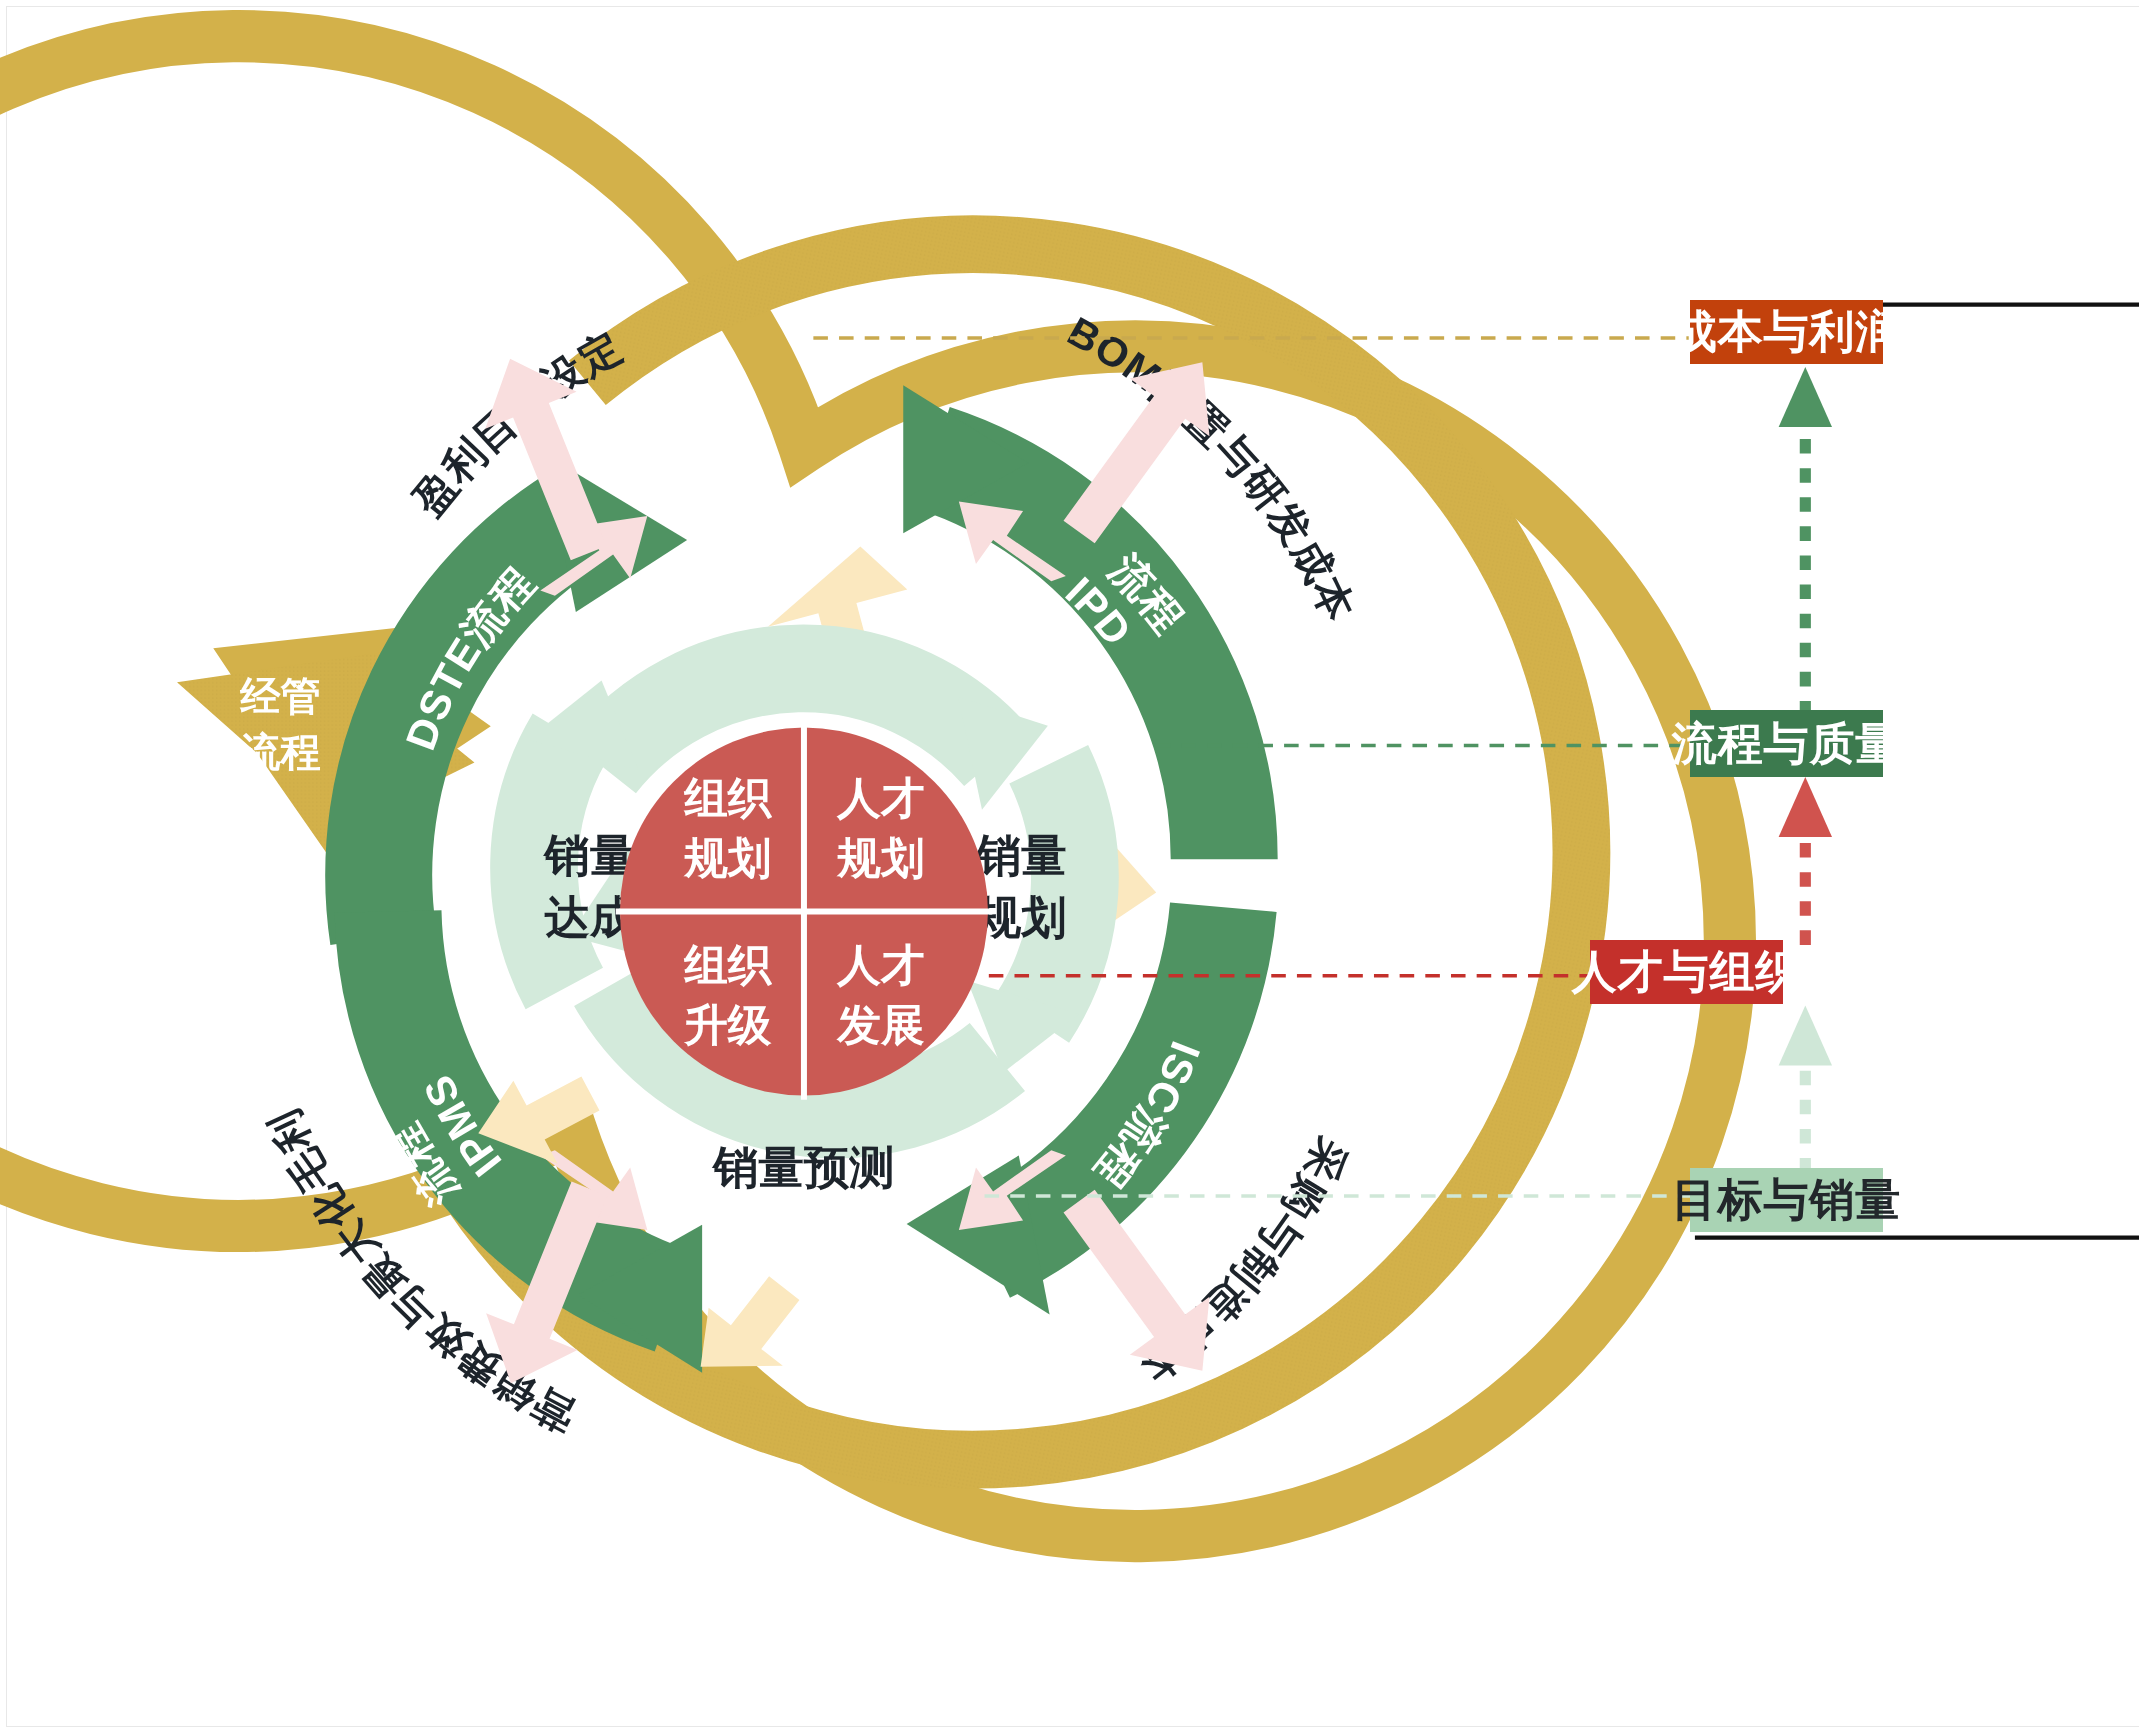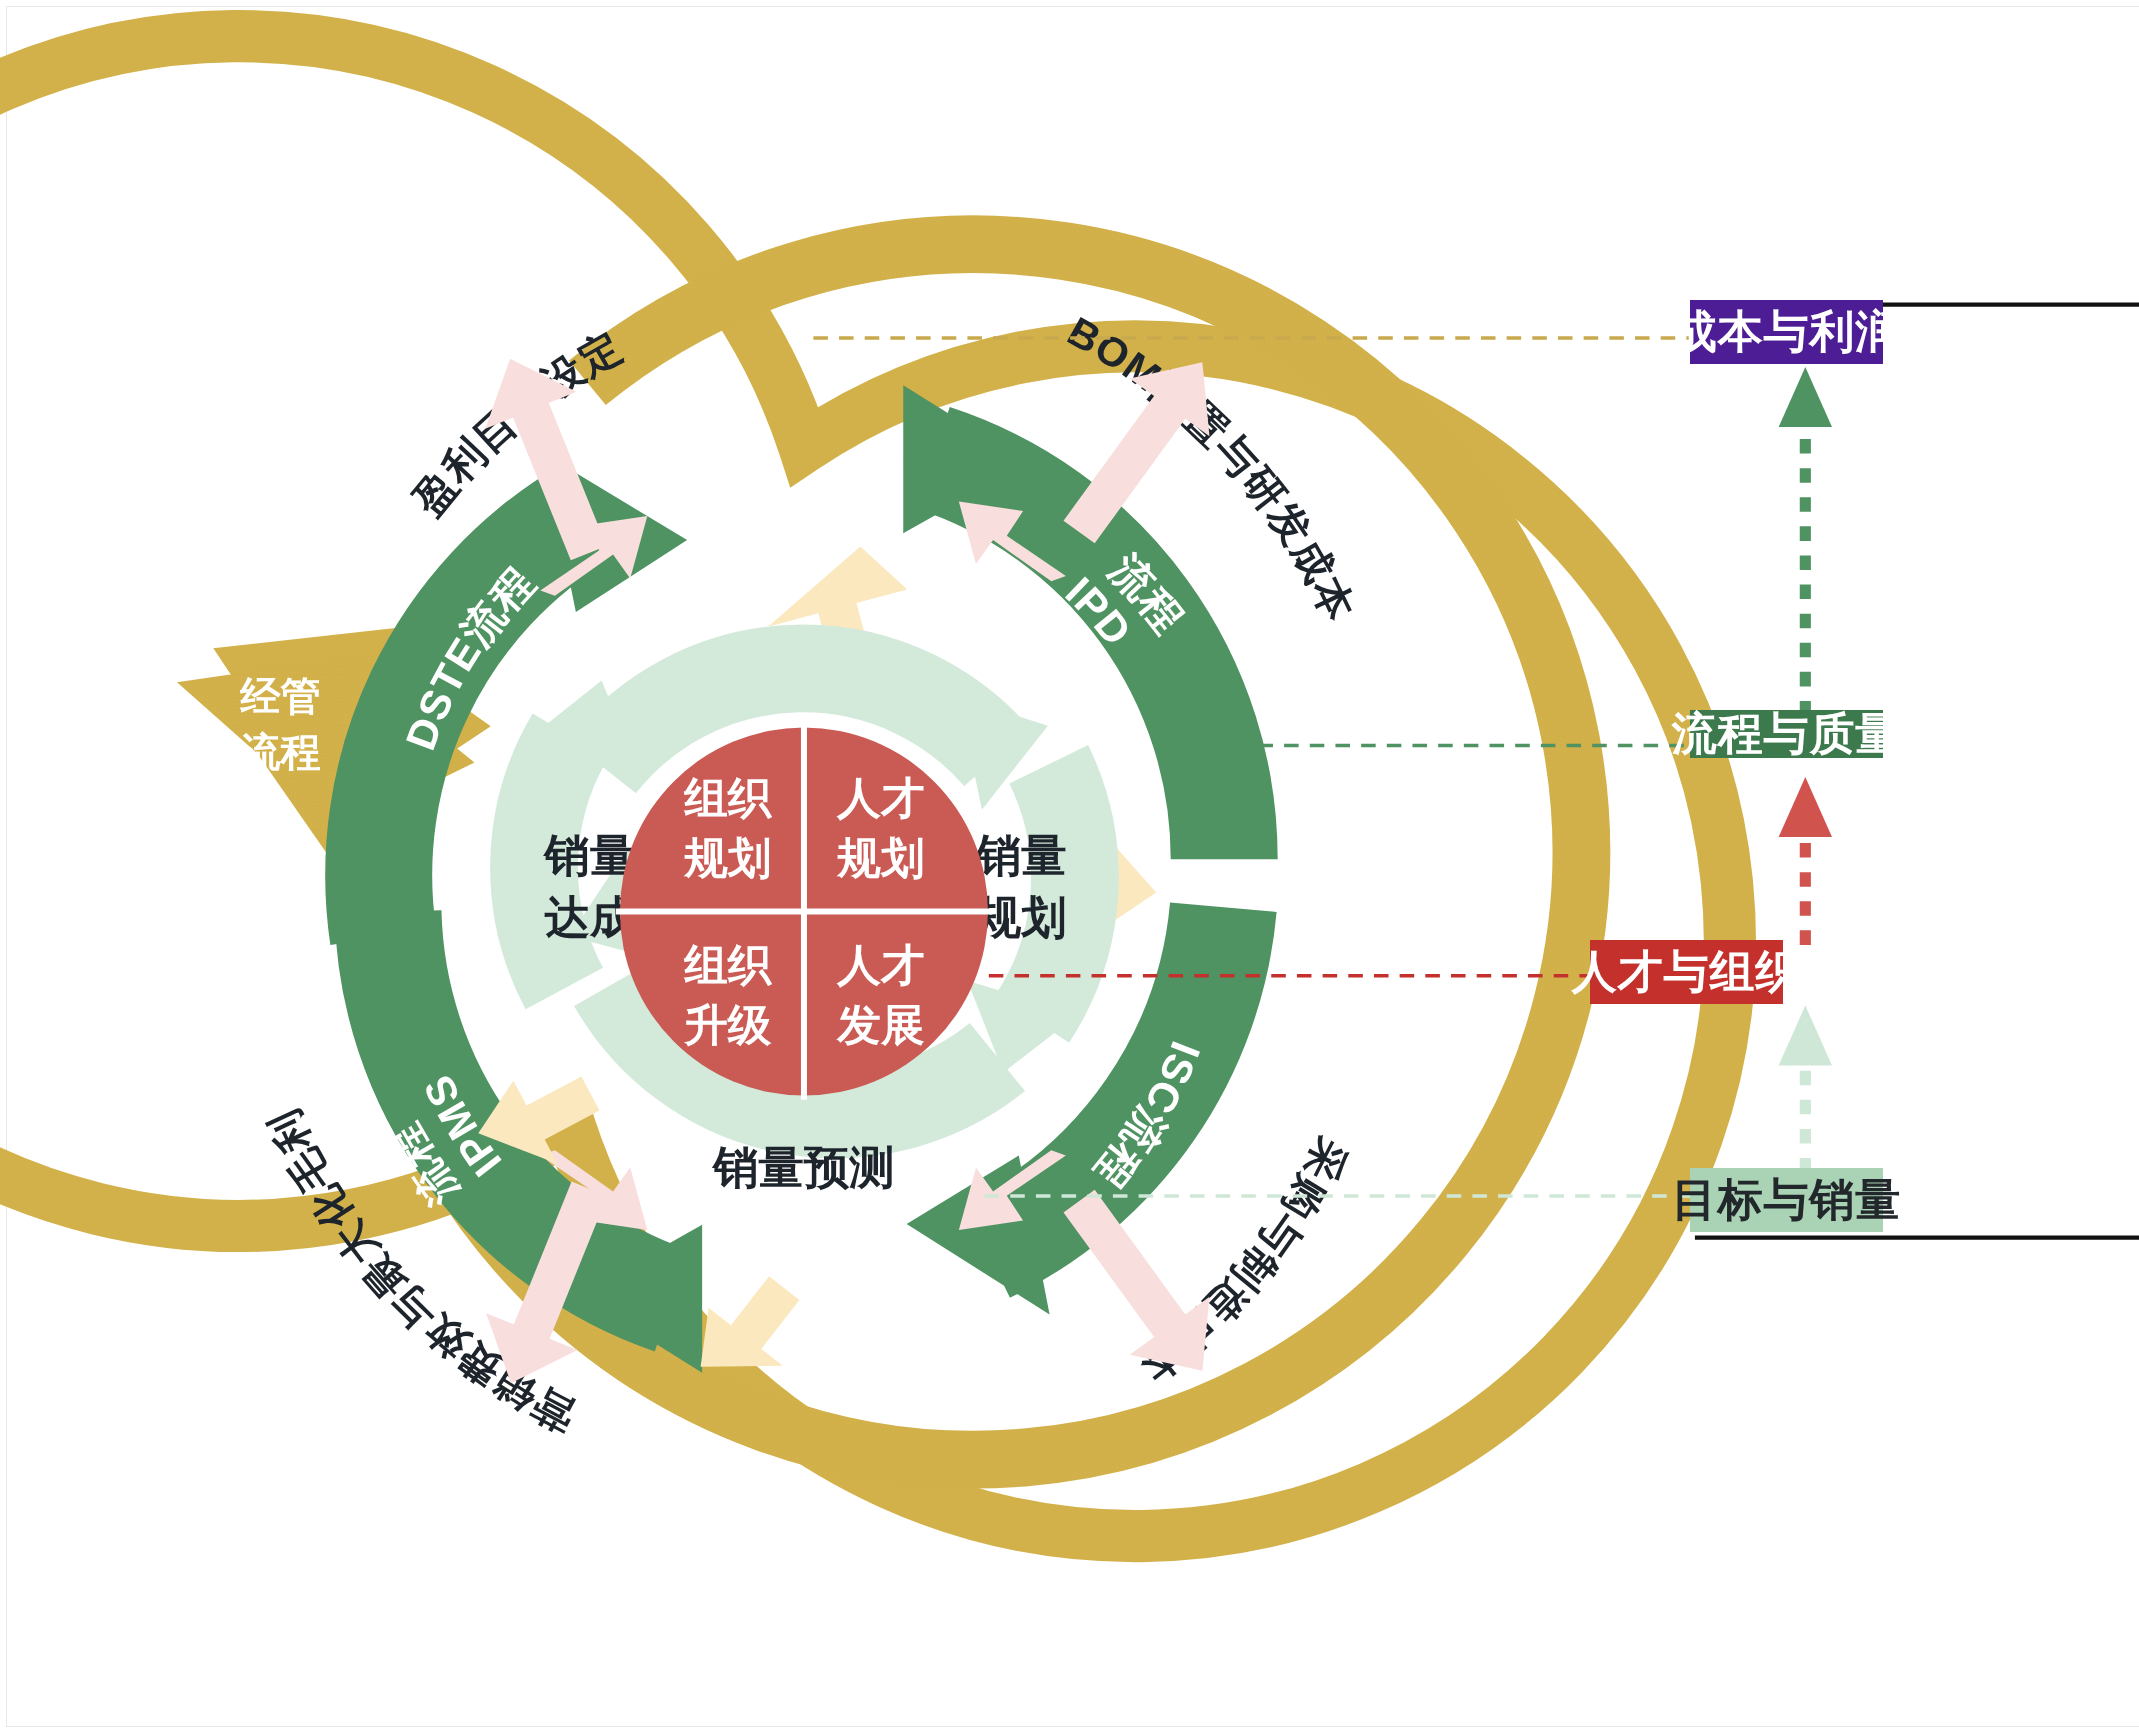--- a/index.html
+++ b/index.html
@@ -1,21 +1,21 @@
 <!DOCTYPE html>
 <html style="font-size:6.8px"><head>
 <meta charset="utf-8">
 <style>
   html,body{margin:0;padding:0;background:#ffffff;}
   body{font-family:"Liberation Sans","DejaVu Sans",sans-serif;}
   #stage{position:relative;width:2504px;height:1734px;background:#ffffff;overflow:hidden;}
   #frame{position:absolute;left:6px;top:6px;width:2490px;height:1721px;border:1.7px solid #e8e8e8;box-sizing:border-box;}
   #diagram{position:absolute;left:0;top:0;width:2504px;height:1734px;}
   .rt-label{position:absolute;display:flex;align-items:center;justify-content:center;font-weight:bold;letter-spacing:0.9px;white-space:nowrap;}
-  .rt-cost{background:#4c1d95;color:#ffffff;}
+  .rt-cost{background:#c2410c;color:#ffffff;}
   .rt-proc{background:#3c7a4e;color:#ffffff;}
   .rt-talent{background:#c4302b;color:#ffffff;}
   .rt-goal{background:#a9d3b4;color:#22272b;}
   #right-title{position:absolute;left:2112px;top:702px;width:180px;text-align:center;font-size:45px;font-weight:bold;color:#22272b;line-height:1.42;}
 </style>
 </head>
 <body>
 
 <div id="stage">
   <div id="frame"></div>
@@ -231,21 +231,21 @@
     </g>
 
     <g>
       <line x1="3960" y1="712" x2="5470" y2="712" stroke="#111111" stroke-width="10"></line>
       <line x1="3960" y1="2892" x2="5470" y2="2892" stroke="#111111" stroke-width="10"></line>
       <line x1="5108" y1="850" x2="5108" y2="2760" stroke="#111111" stroke-width="9" marker-start="url(#ah-blk-up)" marker-end="url(#ah-blk-up)"></line>
     </g>
   </svg>
 
   <div class="rt-label rt-cost" style="left:1690px;top:300px;width:193px;height:64px;font-size:45px;">成本与利润</div>
-  <div class="rt-label rt-proc" style="left:1690px;top:710px;width:193px;height:48px;font-size:45px;">流程与质量</div>
+  <div class="rt-label rt-proc" style="left:1690px;top:710px;width:193px;height:67px;font-size:45px;">流程与质量</div>
   <div class="rt-label rt-talent" style="left:1590px;top:940px;width:193px;height:64px;font-size:45px;">人才与组织</div>
   <div class="rt-label rt-goal" style="left:1690px;top:1168px;width:193px;height:64px;font-size:45px;text-align:right;">目标与销量</div>
 
   <div id="right-title">
     <div>运营</div>
     <div>核心</div>
     <div>指标</div>
   </div>
 
 </div>

